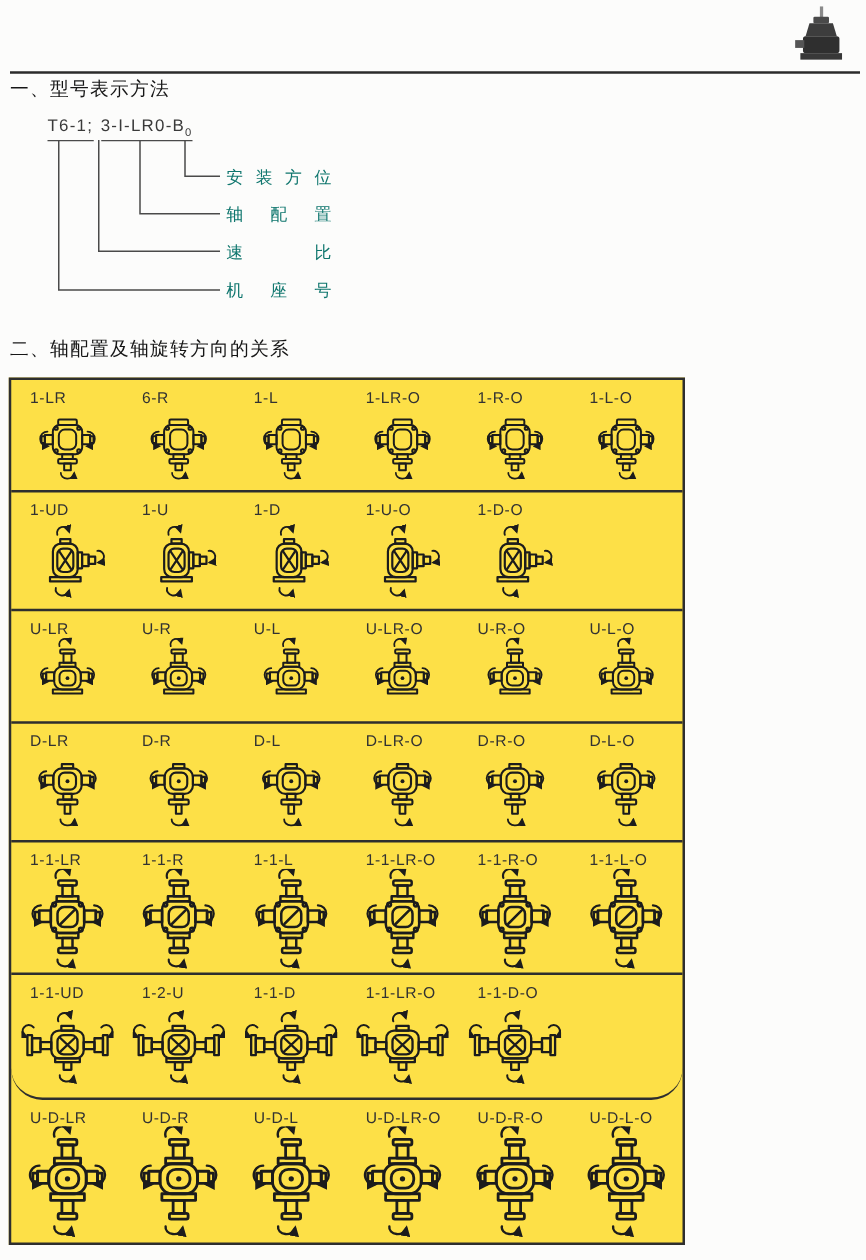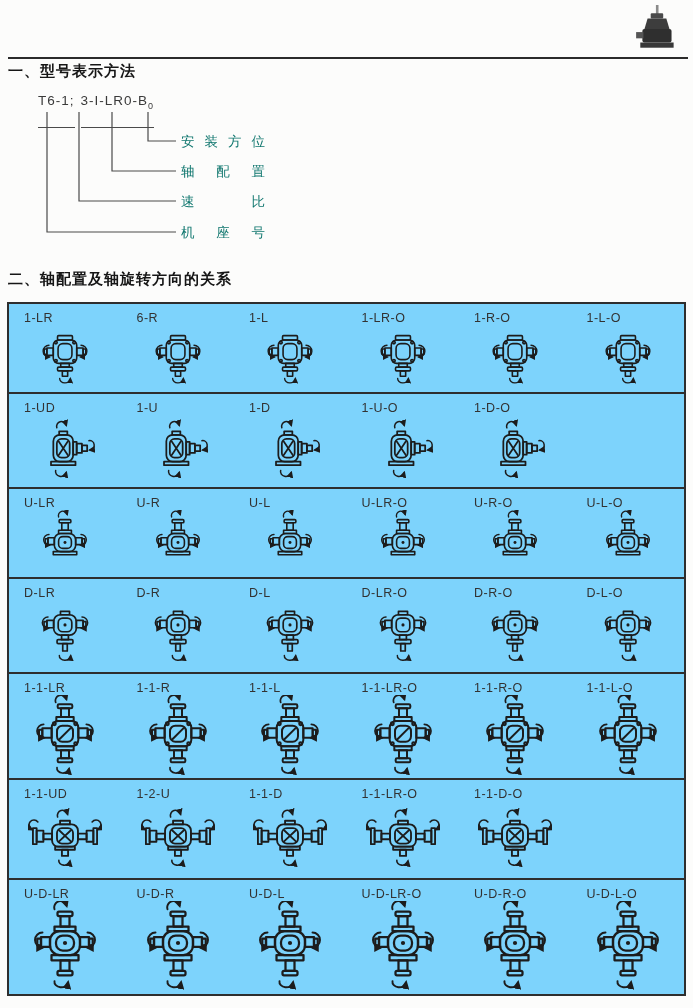--- a/index.html
+++ b/index.html
@@ -2,46 +2,46 @@
 <html><head>
 <meta charset="utf-8">
 <style>
   html,body{margin:0;padding:0;background:#fff;}
   .page{position:relative;width:693px;height:1008px;background:#fcfcfb;
         font-family:"Liberation Sans",sans-serif;color:#2f2f2f;overflow:hidden;}
 
   .top-rule{position:absolute;left:8px;top:57px;width:680px;height:2px;background:#2b2b2b;}
   .product-photo{position:absolute;right:10px;top:5px;width:50px;height:50px;}
 
-  .sec-heading{position:absolute;left:8px;margin:0;font-size:15px;font-weight:bold;
+  .sec-heading{position:absolute;left:8px;margin:0;font-size:15px;font-weight:normal;
                color:#161616;letter-spacing:1px;}
   .s1{top:62px;}
   .s2{top:270px;}
 
   .model-code{position:absolute;left:38px;top:93px;font-size:13.5px;color:#3a3a3a;
               letter-spacing:1px;white-space:nowrap;}
-  .model-code .seg{border-bottom:1px solid #4a4a4a;padding-bottom:19px;}
+  .model-code .seg{border-bottom:1px solid #4a4a4a;padding-bottom:4px;}
   .model-code .gap{display:inline-block;width:6px;}
   .model-code sub{font-size:9px;}
 
   .leader-lines{position:absolute;left:0;top:0;width:693px;height:260px;pointer-events:none;}
 
   .callout{position:absolute;left:181px;width:84px;font-size:13.5px;color:#0f766e;
            text-align:justify;text-align-last:justify;}
   .c0{top:133px;}
   .c1{top:163px;}
   .c2{top:193px;}
   .c3{top:224px;}
 
-  .config-table{position:absolute;left:7px;top:302px;width:679px;border:2px solid #2e2e2e;
-                background:#7dd3fc;box-sizing:border-box;}
+  .config-table{position:absolute;left:7px;top:302px;width:541px;border:2px solid #2e2e2e;
+                background:#fde047;box-sizing:border-box;}
   .trow{display:grid;grid-template-columns:repeat(6,1fr);border-bottom:2px solid #2e2e2e;}
   .trow:last-child{border-bottom:none;}
   .r0{height:88px;} .r1{height:93px;} .r2{height:88px;} .r3{height:93px;}
-  .r4{height:104px;} .r5{height:98px;} .r6{height:114px;}
+  .r4{height:104px;} .r5{height:98px;border-radius:25px;} .r6{height:114px;}
 
   .cell{position:relative;display:flex;flex-direction:column;align-items:center;overflow:hidden;}
   .cell-label{align-self:flex-start;margin:7px 0 0 15px;font-size:12.5px;color:#323232;
               letter-spacing:0.5px;white-space:nowrap;}
   .diagram{flex:0 0 auto;}
   .r0 .diagram{width:64px;height:64px;}
   .r1 .diagram{width:70px;height:70px;}
   .r2 .diagram{width:64px;height:64px;}
   .r3 .diagram{width:68px;height:68px;}
   .r4 .diagram{width:80px;height:80px;}

